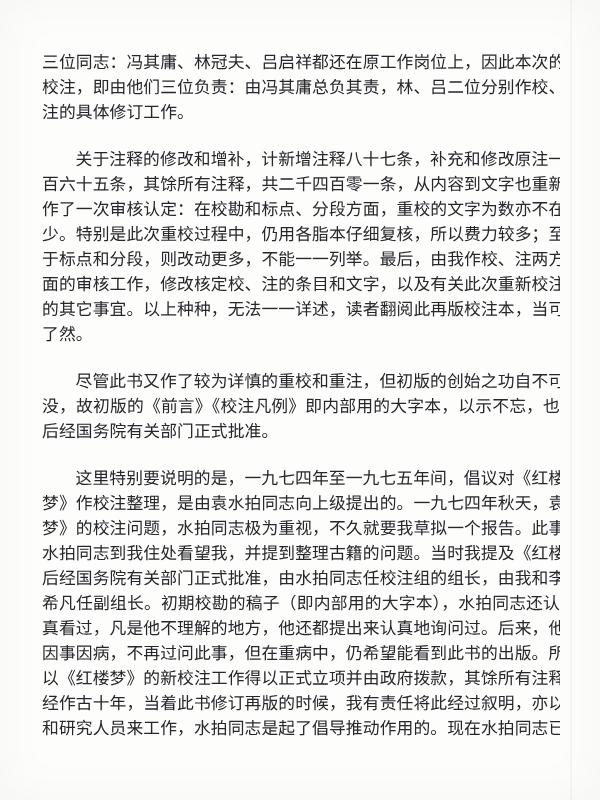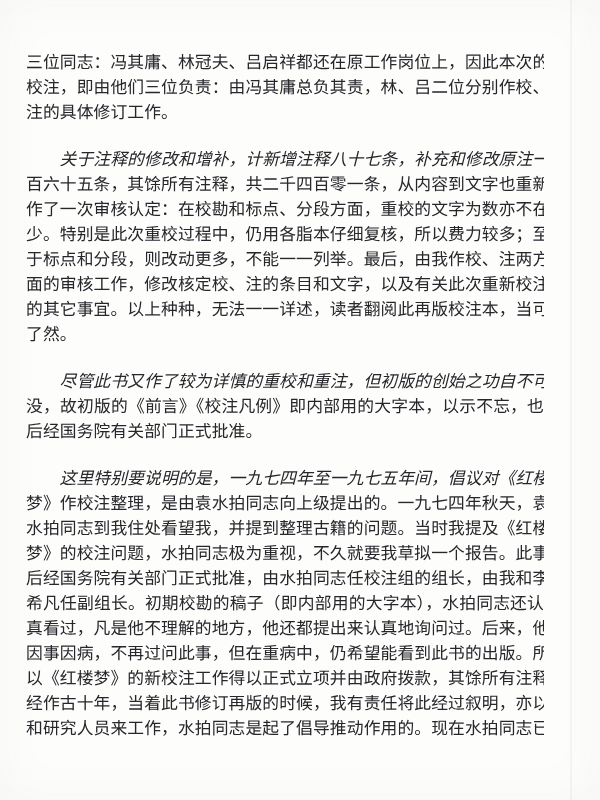--- a/index.html
+++ b/index.html
@@ -27,21 +27,21 @@
     position: absolute;
     top: 0;
     right: 28px;
     width: 2px;
     height: 100%;
     background: rgba(180,180,180,0.10);
     pointer-events: none;
   }
   .text-block {
     position: absolute;
-    left: 26px;
+    left: 42px;
     top: 50px;
     width: 518px;
   }
   .para {
     margin: 0 0 22px 0;
   }
   .para:last-child {
     margin-bottom: 13px;
   }
   .line {
@@ -51,21 +51,20 @@
     white-space: nowrap;
     text-align: justify;
     text-align-last: justify;
     -moz-text-align-last: justify;
     text-justify: inter-character;
     letter-spacing: 0.1px;
     overflow: hidden;
   }
   .line--indent {
     text-indent: 2em;
-    font-style: italic;
   }
   .line--end {
     text-align: center;
     text-align-last: left;
     -moz-text-align-last: left;
   }
 </style>
 </head>
 <body>
 
@@ -88,22 +87,22 @@
         <div class="line line--end">了然。</div>
       </div>
       <div class="para">
         <div class="line line--indent">尽管此书又作了较为详慎的重校和重注，但初版的创始之功自不可</div>
         <div class="line">没，故初版的《前言》《校注凡例》即内部用的大字本，以示不忘，也</div>
         <div class="line line--end">后经国务院有关部门正式批准。</div>
       </div>
       <div class="para">
         <div class="line line--indent">这里特别要说明的是，一九七四年至一九七五年间，倡议对《红楼</div>
         <div class="line">梦》作校注整理，是由袁水拍同志向上级提出的。一九七四年秋天，袁</div>
+        <div class="line">梦》的校注问题，水拍同志极为重视，不久就要我草拟一个报告。此事</div>
         <div class="line">水拍同志到我住处看望我，并提到整理古籍的问题。当时我提及《红楼</div>
-        <div class="line">梦》的校注问题，水拍同志极为重视，不久就要我草拟一个报告。此事</div>
         <div class="line">后经国务院有关部门正式批准，由水拍同志任校注组的组长，由我和李</div>
         <div class="line">希凡任副组长。初期校勘的稿子（即内部用的大字本），水拍同志还认</div>
         <div class="line">真看过，凡是他不理解的地方，他还都提出来认真地询问过。后来，他</div>
         <div class="line">因事因病，不再过问此事，但在重病中，仍希望能看到此书的出版。所</div>
         <div class="line">以《红楼梦》的新校注工作得以正式立项并由政府拨款，其馀所有注释</div>
         <div class="line">经作古十年，当着此书修订再版的时候，我有责任将此经过叙明，亦以</div>
         <div class="line">和研究人员来工作，水拍同志是起了倡导推动作用的。现在水拍同志已</div>
       </div>
     </div>
 </div>

